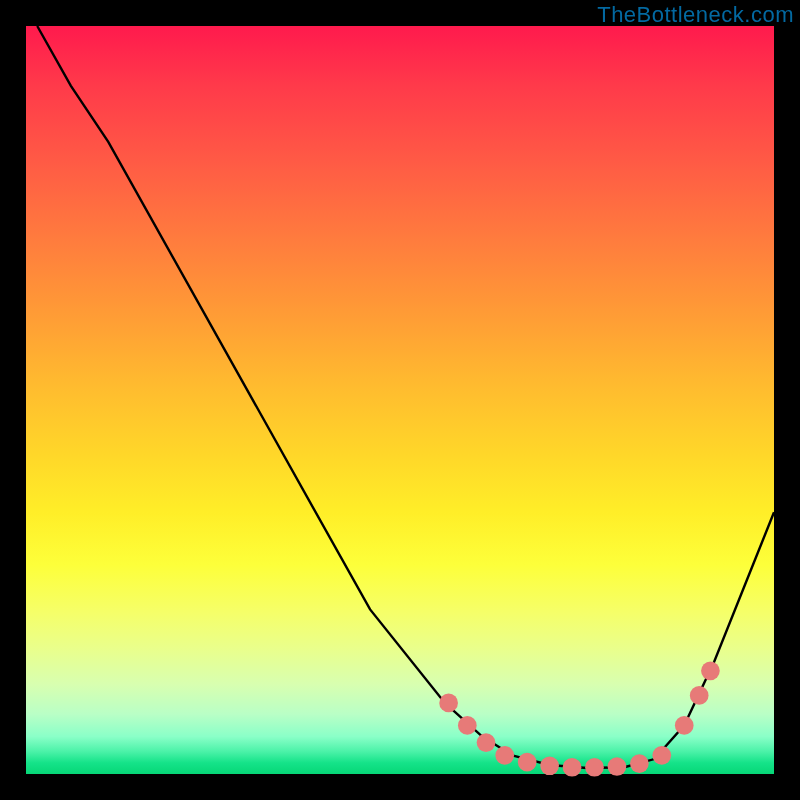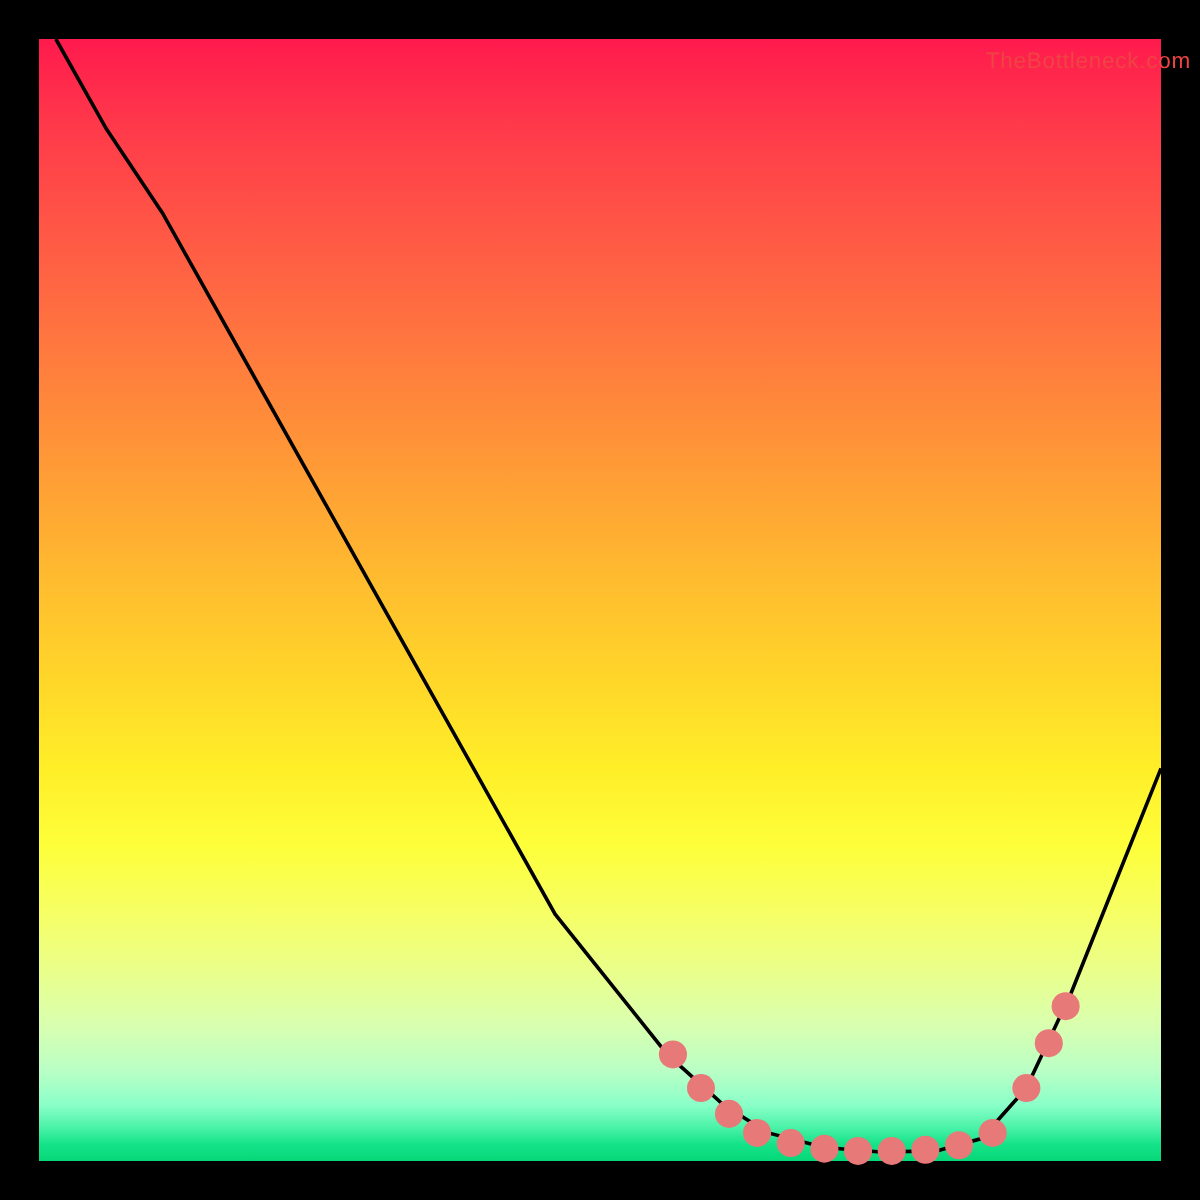--- a/index.html
+++ b/index.html
@@ -14,26 +14,25 @@
   .frame {
     position: relative;
     width: 800px;
     height: 800px;
     background: #000;
   }
   .watermark {
     position: absolute;
     top: 2px;
     right: 6px;
-    color: #ef4444;
-    font-size: 15px;
+    color: #0369a1;
+    font-size: 22px;
     font-weight: 500;
     letter-spacing: 0.5px;
     z-index: 10;
-    margin-top: 30px;
   }
   .plot-area {
     position: absolute;
     left: 26px;
     top: 26px;
     width: 748px;
     height: 748px;
     background: linear-gradient(to bottom,
       #ff1a4d 0%,
       #ff3a4a 8%,

